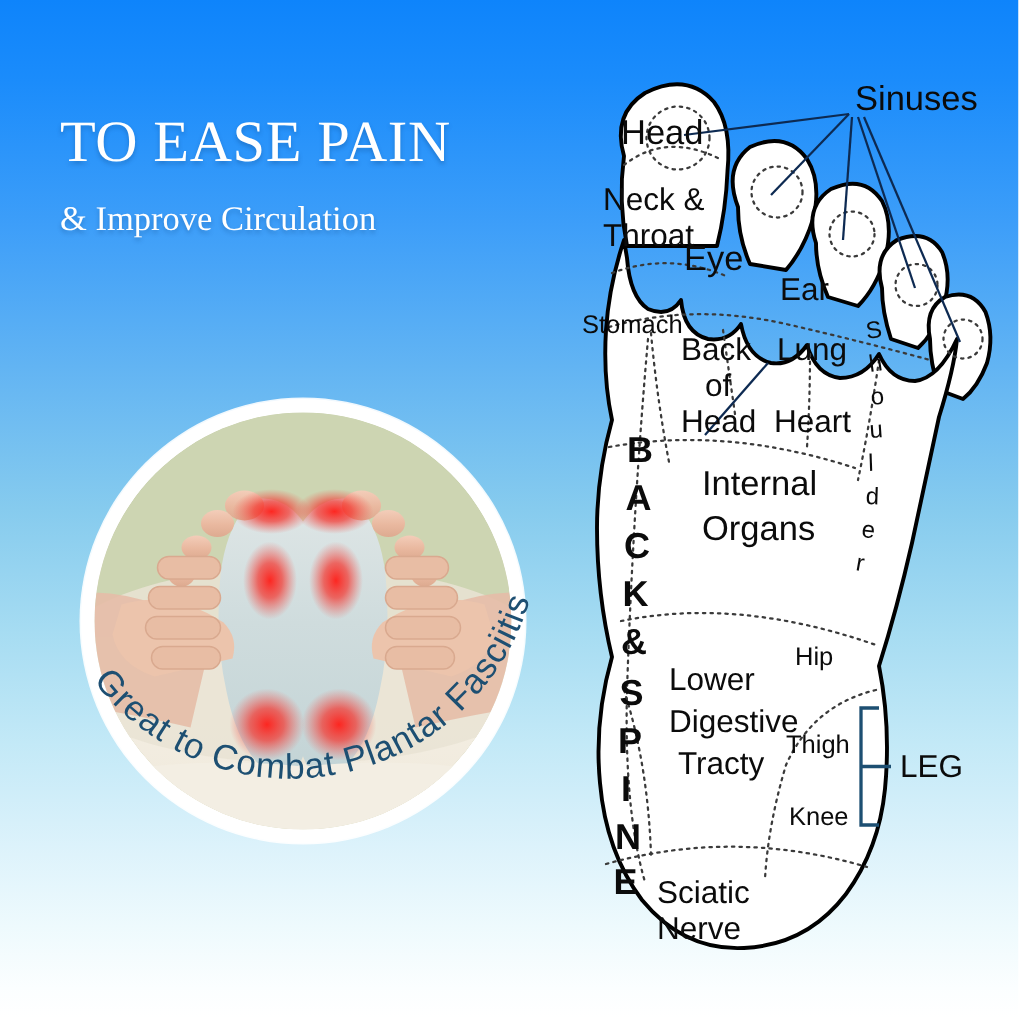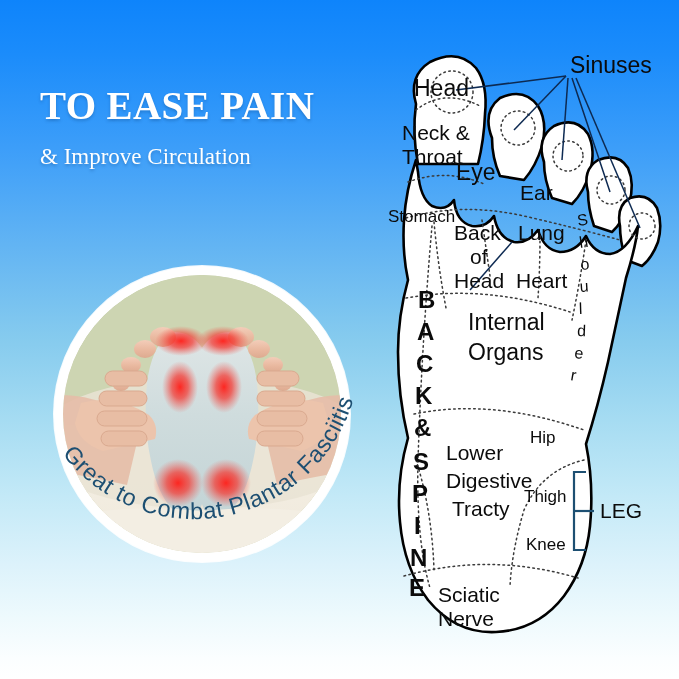--- a/index.html
+++ b/index.html
@@ -21,22 +21,22 @@
     position:absolute; left:40px; top:64px; width:352px;
     color:#ffffff; font-family:"Liberation Serif", serif;
     text-shadow:0 2px 3px rgba(10,60,120,.30);
     user-select:none;
   }
   .h-line1{
     font-size:54px; font-weight:700; letter-spacing:.5px;
     line-height:1.0; white-space:nowrap;
   }
   .h-line2{
-    font-size:39px; font-weight:700; letter-spacing:.4px;
-    line-height:1.0; margin-top:22px; white-space:nowrap;
+    font-size:39px; font-weight:400; letter-spacing:.4px;
+    line-height:1.0; margin-top:11px; white-space:nowrap;
   }
   .h-line3{
     font-size:23px; font-weight:400; line-height:1.0;
     margin-top:20px; white-space:nowrap;
   }
 
   
   .photo-wrap{
     position:absolute; left:54px; top:266px;
     width:296px; height:296px; border-radius:50%;

